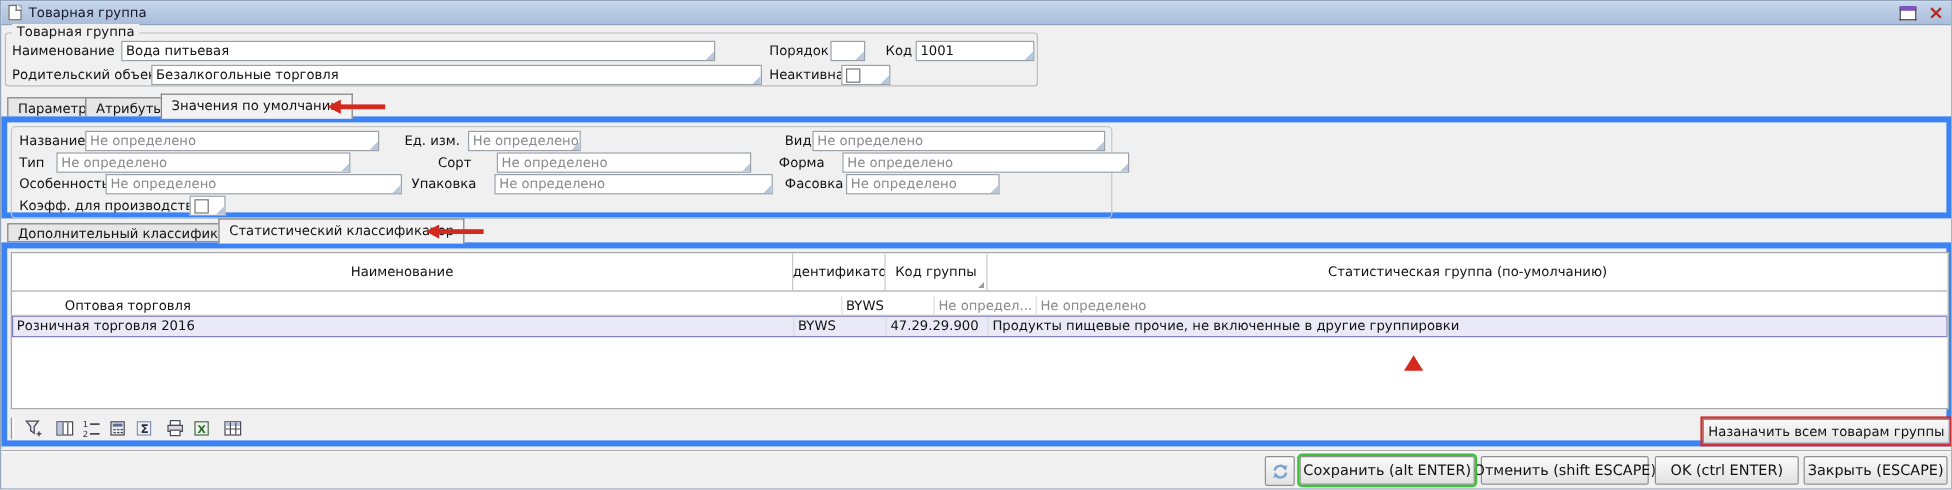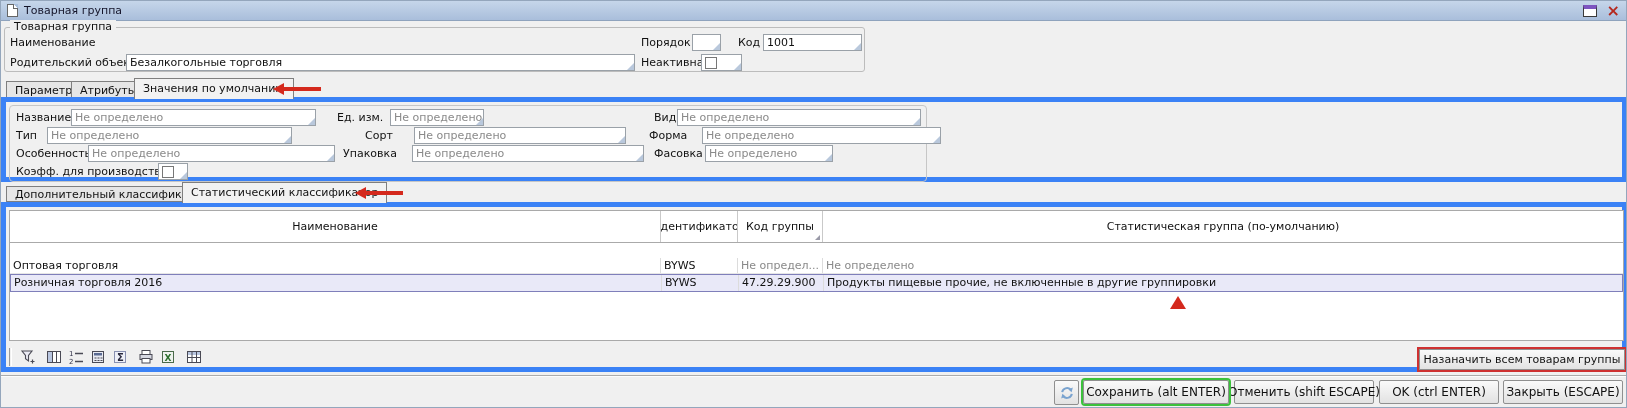--- a/index.html
+++ b/index.html
@@ -44,21 +44,21 @@
   .tbl{position:absolute;left:3px;top:3px;width:1615px;height:131px;background:#fff;
     border:1px solid #a9a9a9;overflow:hidden;}
   .grid{display:grid;grid-template-columns:651px 77px 85px 1fr;}
   .thead{height:32px;border-bottom:1px solid #aaa;}
   .th{border-right:1px solid #c9c9c9;display:flex;align-items:center;justify-content:center;
     position:relative;overflow:hidden;white-space:nowrap;}
   .th.sorted::after{content:"";position:absolute;right:2px;bottom:2px;width:0;height:0;
     border-left:5px solid transparent;border-bottom:5px solid #9a9aa8;}
   .trow{height:16px;line-height:15px;}
   .trow .td{border-right:1px solid #dcdcdc;padding:0 3px;overflow:hidden;white-space:nowrap;}
-  .trow.r1{margin-top:15px;border-bottom:1px solid #e6e6e6;}
+  .trow.r1{margin-top:4px;border-bottom:1px solid #e6e6e6;padding-left:41px;}
   .trow.selrow{background:#e9e9f8;border:1px solid #7f7fba;height:18px;line-height:16px;}
   
   .tb-icons{position:absolute;left:3px;top:140px;height:20px;display:flex;align-items:center;}
   .grip{width:3px;height:18px;border-left:1px solid #9a9a9a;border-right:1px solid #fff;margin-right:6px;}
   .ibtn{width:19px;height:18px;display:flex;align-items:center;justify-content:center;}
   .gap1{margin-right:7px;} .gap2{margin-right:3px;}
   
   .btn{position:absolute;border:1px solid #8f8f8f;border-radius:2px;
     background:linear-gradient(#fafafa,#e2e2e2);display:flex;align-items:center;
     justify-content:center;font-size:12px;white-space:nowrap;cursor:default;}
@@ -87,20 +87,21 @@
     <span class="title-text">Товарная группа</span>
     <span class="tb-right">
       <span class="max-ico"></span>
       <span class="close-ico">×</span>
     </span>
   </div>
 
   <div class="groupbox">
     <span class="legend">Товарная группа</span>
     <span class="lbl" style="left:5px;top:8px">Наименование</span>
+    <div class="fld" style="left:96px;top:6px;width:495px">Вода питьевая</div>
     <span class="lbl" style="left:636px;top:8px">Порядок</span>
     <div class="fld" style="left:687px;top:6px;width:29px"></div>
     <span class="lbl" style="left:733px;top:8px">Код</span>
     <div class="fld" style="left:758px;top:6px;width:99px">1001</div>
     <span class="lbl" style="left:5px;top:28px">Родительский объект</span>
     <div class="fld" style="left:121px;top:26px;width:509px">Безалкогольные торговля</div>
     <span class="lbl" style="left:636px;top:28px">Неактивная</span>
     <div class="fld cbwrap" style="left:696px;top:26px;width:41px">
       <span class="cbx"></span>
     </div>

